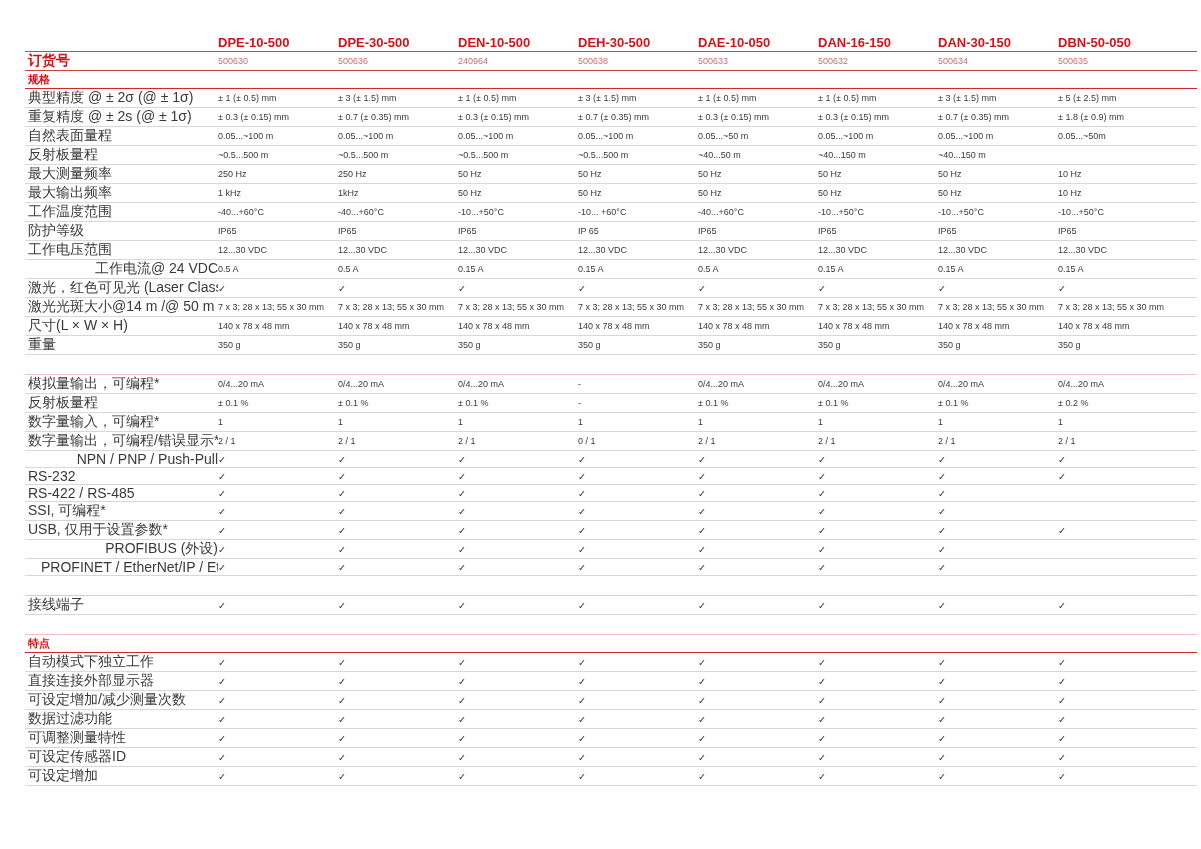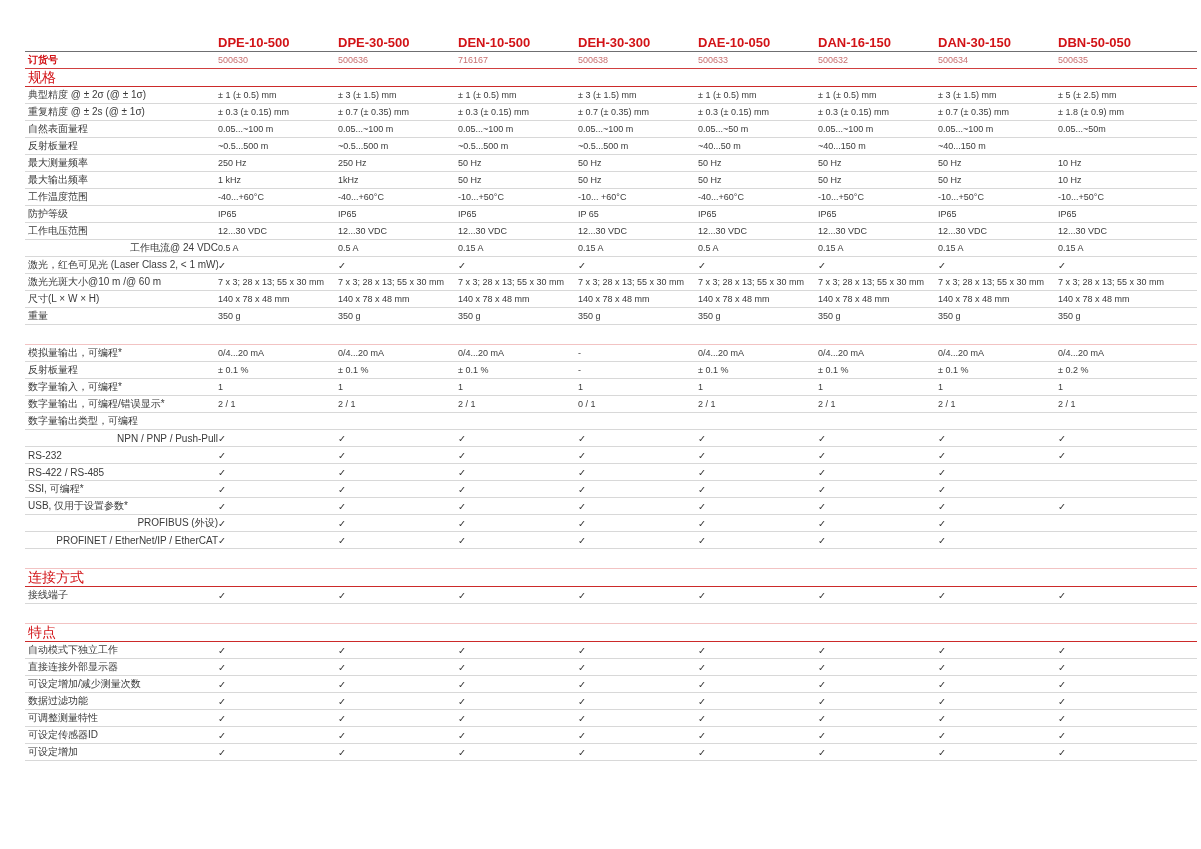--- a/index.html
+++ b/index.html
@@ -15,63 +15,63 @@
     grid-template-columns:193px repeat(7,120px) 1fr;
     align-items:center;
     min-height:16px;
     border-bottom:1px solid #d8d8d8;
   }
   .cell{
     font-size:9px;line-height:15px;white-space:nowrap;
     padding-right:2px;
   }
   .label-cell{
-    font-size:10px;padding-left:3px;white-space:nowrap;overflow:hidden;
+    font-size:14px;padding-left:3px;white-space:nowrap;overflow:hidden;
   }
   .indent .label-cell{padding-left:16px;text-align:right;}
   .check{font-size:9.5px;color:#3c3c3c;}
   
   .model-row{border-bottom:1px solid #6f6f71;min-height:17px;}
   .model-row .cell{
     font-size:13px;font-weight:bold;color:#d21317;line-height:16px;
   }
   
   .order-row{border-bottom:1.5px solid #d04040;}
   .order-row .label-cell{font-weight:bold;color:#d21317;}
   .order-row .cell{color:#c87070;}
   
   .section{margin-top:19px;border-top:1px solid #f2c3c3;}
   .section:first-child{margin-top:0;border-top:none;}
   .section-title{
-    font-size:14px;font-weight:normal;color:#d21317;
+    font-size:11px;font-weight:bold;color:#d21317;
     padding:2px 0 2px 3px;line-height:13px;
     border-bottom:1.5px solid #cc2a2a;
   }
 </style>
 </head>
 <body>
 
 <div class="page">
   <div class="tbl">
     <div class="row model-row" id="model-row">
         <div class="label-cell"></div>
         <div class="cell">DPE-10-500</div>
         <div class="cell">DPE-30-500</div>
         <div class="cell">DEN-10-500</div>
-        <div class="cell">DEH-30-300</div>
+        <div class="cell">DEH-30-500</div>
         <div class="cell">DAE-10-050</div>
         <div class="cell">DAN-16-150</div>
         <div class="cell">DAN-30-150</div>
         <div class="cell">DBN-50-050</div>
       </div>
     <div class="row order-row" id="order-row">
         <div class="label-cell">订货号</div>
         <div class="cell">500630</div>
         <div class="cell">500636</div>
-        <div class="cell">716167</div>
+        <div class="cell">240964</div>
         <div class="cell">500638</div>
         <div class="cell">500633</div>
         <div class="cell">500632</div>
         <div class="cell">500634</div>
         <div class="cell">500635</div>
       </div>
     <div id="sections">
         <div class="section">
           <div class="section-title">规格</div>
           <div class="row">
@@ -189,21 +189,21 @@
             <div class="cell check">✓</div>
             <div class="cell check">✓</div>
             <div class="cell check">✓</div>
             <div class="cell check">✓</div>
             <div class="cell check">✓</div>
             <div class="cell check">✓</div>
             <div class="cell check">✓</div>
             <div class="cell check">✓</div>
           </div>
           <div class="row">
-            <div class="label-cell">激光光斑大小@10 m /@ 60 m</div>
+            <div class="label-cell">激光光斑大小@14 m /@ 50 m</div>
             <div class="cell">7 x 3; 28 x 13; 55 x 30 mm</div>
             <div class="cell">7 x 3; 28 x 13; 55 x 30 mm</div>
             <div class="cell">7 x 3; 28 x 13; 55 x 30 mm</div>
             <div class="cell">7 x 3; 28 x 13; 55 x 30 mm</div>
             <div class="cell">7 x 3; 28 x 13; 55 x 30 mm</div>
             <div class="cell">7 x 3; 28 x 13; 55 x 30 mm</div>
             <div class="cell">7 x 3; 28 x 13; 55 x 30 mm</div>
             <div class="cell">7 x 3; 28 x 13; 55 x 30 mm</div>
           </div>
           <div class="row">
@@ -267,31 +267,20 @@
             <div class="label-cell">数字量输出，可编程/错误显示*</div>
             <div class="cell">2 / 1</div>
             <div class="cell">2 / 1</div>
             <div class="cell">2 / 1</div>
             <div class="cell">0 / 1</div>
             <div class="cell">2 / 1</div>
             <div class="cell">2 / 1</div>
             <div class="cell">2 / 1</div>
             <div class="cell">2 / 1</div>
           </div>
-          <div class="row">
-            <div class="label-cell">数字量输出类型，可编程</div>
-            <div class="cell"></div>
-            <div class="cell"></div>
-            <div class="cell"></div>
-            <div class="cell"></div>
-            <div class="cell"></div>
-            <div class="cell"></div>
-            <div class="cell"></div>
-            <div class="cell"></div>
-          </div>
           <div class="row indent">
             <div class="label-cell">NPN / PNP / Push-Pull</div>
             <div class="cell check">✓</div>
             <div class="cell check">✓</div>
             <div class="cell check">✓</div>
             <div class="cell check">✓</div>
             <div class="cell check">✓</div>
             <div class="cell check">✓</div>
             <div class="cell check">✓</div>
             <div class="cell check">✓</div>
@@ -357,21 +346,20 @@
             <div class="cell check">✓</div>
             <div class="cell check">✓</div>
             <div class="cell check">✓</div>
             <div class="cell check">✓</div>
             <div class="cell check">✓</div>
             <div class="cell check">✓</div>
             <div class="cell"></div>
           </div>
         </div>
         <div class="section">
-          <div class="section-title">连接方式</div>
           <div class="row">
             <div class="label-cell">接线端子</div>
             <div class="cell check">✓</div>
             <div class="cell check">✓</div>
             <div class="cell check">✓</div>
             <div class="cell check">✓</div>
             <div class="cell check">✓</div>
             <div class="cell check">✓</div>
             <div class="cell check">✓</div>
             <div class="cell check">✓</div>

